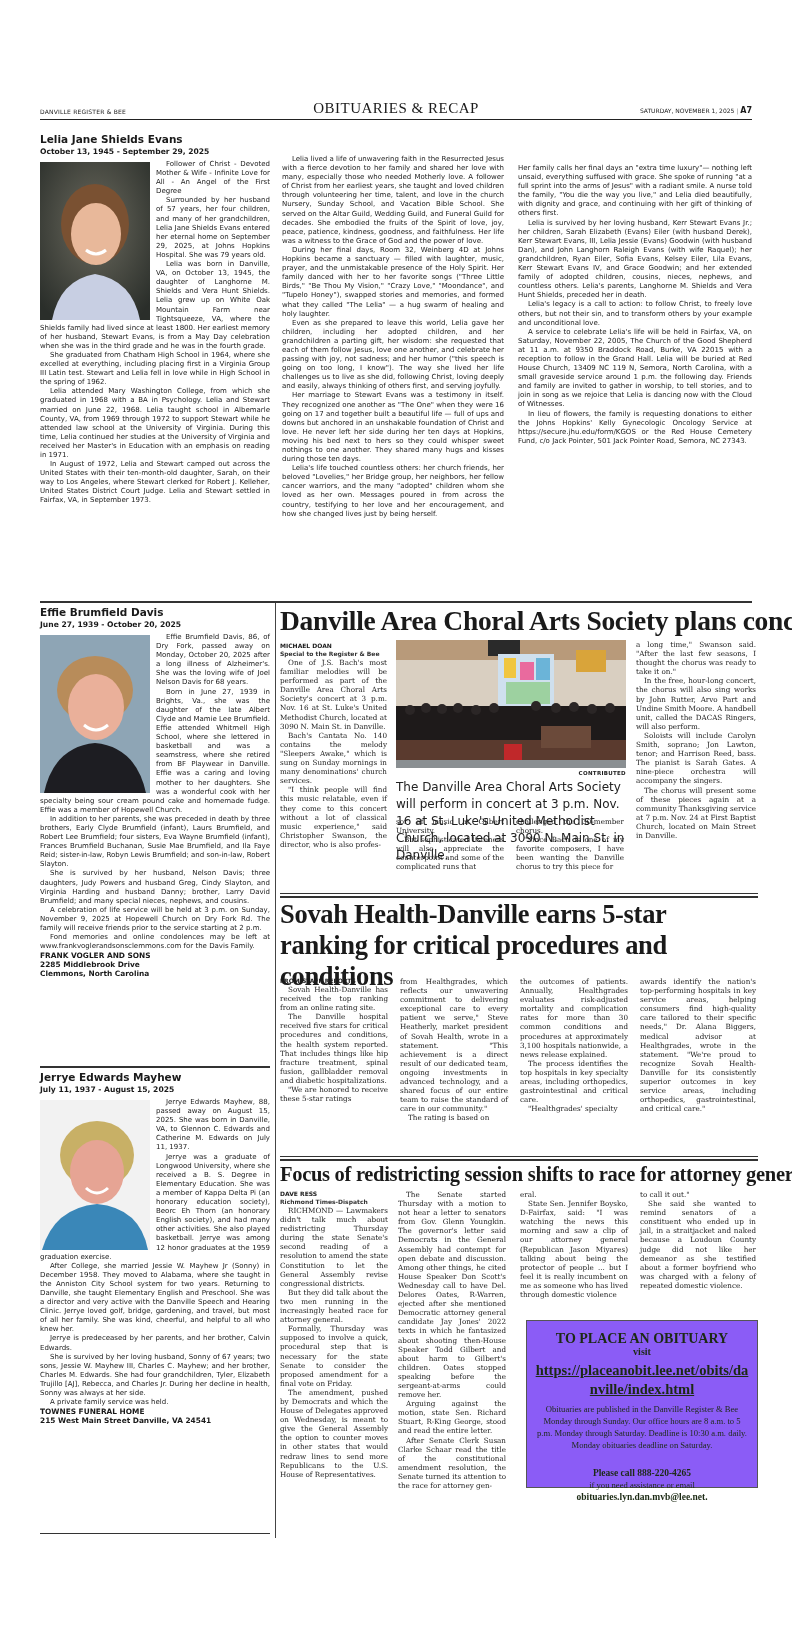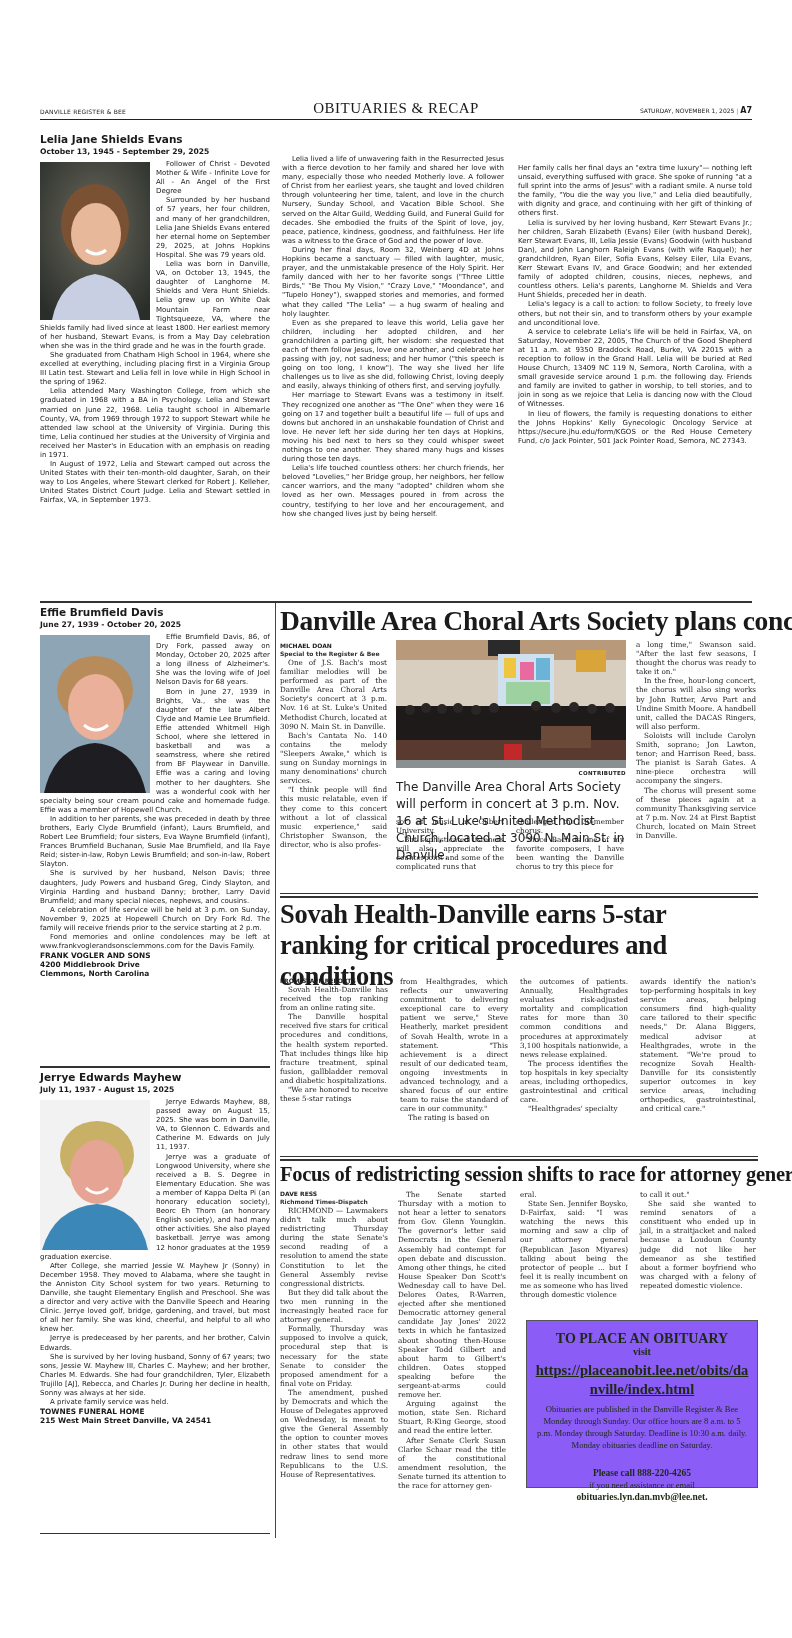--- a/index.html
+++ b/index.html
@@ -77,21 +77,21 @@
   <p>Lelia lived a life of unwavering faith in the Resurrected Jesus with a fierce devotion to her family and shared her love with many, especially those who needed Motherly love. A follower of Christ from her earliest years, she taught and loved children through volunteering her time, talent, and love in the church Nursery, Sunday School, and Vacation Bible School. She served on the Altar Guild, Wedding Guild, and Funeral Guild for decades. She embodied the fruits of the Spirit of love, joy, peace, patience, kindness, goodness, and faithfulness. Her life was a witness to the Grace of God and the power of love.</p>
   <p>During her final days, Room 32, Weinberg 4D at Johns Hopkins became a sanctuary — filled with laughter, music, prayer, and the unmistakable presence of the Holy Spirit. Her family danced with her to her favorite songs ("Three Little Birds," "Be Thou My Vision," "Crazy Love," "Moondance", and "Tupelo Honey"), swapped stories and memories, and formed what they called "The Lelia" — a hug swarm of healing and holy laughter.</p>
   <p>Even as she prepared to leave this world, Lelia gave her children, including her adopted children, and her grandchildren a parting gift, her wisdom: she requested that each of them follow Jesus, love one another, and celebrate her passing with joy, not sadness; and her humor ("this speech is going on too long, I know"). The way she lived her life challenges us to live as she did, following Christ, loving deeply and easily, always thinking of others first, and serving joyfully.</p>
   <p>Her marriage to Stewart Evans was a testimony in itself. They recognized one another as "The One" when they were 16 going on 17 and together built a beautiful life — full of ups and downs but anchored in an unshakable foundation of Christ and love. He never left her side during her ten days at Hopkins, moving his bed next to hers so they could whisper sweet nothings to one another. They shared many hugs and kisses during those ten days.</p>
   <p>Lelia's life touched countless others: her church friends, her beloved "Lovelies," her Bridge group, her neighbors, her fellow cancer warriors, and the many "adopted" children whom she loved as her own. Messages poured in from across the country, testifying to her love and her encouragement, and how she changed lives just by being herself.</p>
 </div>
 
 <div class="obit" style="left:518px; top:155px; width:234px;margin-top:9px;">
   <p style="text-indent:0">Her family calls her final days an "extra time luxury"— nothing left unsaid, everything suffused with grace. She spoke of running "at a full sprint into the arms of Jesus" with a radiant smile. A nurse told the family, "You die the way you live," and Lelia died beautifully, with dignity and grace, and continuing with her gift of thinking of others first.</p>
   <p>Lelia is survived by her loving husband, Kerr Stewart Evans Jr.; her children, Sarah Elizabeth (Evans) Eiler (with husband Derek), Kerr Stewart Evans, III, Lelia Jessie (Evans) Goodwin (with husband Dan), and John Langhorn Raleigh Evans (with wife Raquel); her grandchildren, Ryan Eiler, Sofia Evans, Kelsey Eiler, Lila Evans, Kerr Stewart Evans IV, and Grace Goodwin; and her extended family of adopted children, cousins, nieces, nephews, and countless others. Lelia's parents, Langhorne M. Shields and Vera Hunt Shields, preceded her in death.</p>
-  <p>Lelia's legacy is a call to action: to follow Society, to freely love others, but not their sin, and to transform others by your example and unconditional love.</p>
+  <p>Lelia's legacy is a call to action: to follow Christ, to freely love others, but not their sin, and to transform others by your example and unconditional love.</p>
   <p>A service to celebrate Lelia's life will be held in Fairfax, VA, on Saturday, November 22, 2005, The Church of the Good Shepherd at 11 a.m. at 9350 Braddock Road, Burke, VA 22015 with a reception to follow in the Grand Hall. Lelia will be buried at Red House Church, 13409 NC 119 N, Semora, North Carolina, with a small graveside service around 1 p.m. the following day. Friends and family are invited to gather in worship, to tell stories, and to join in song as we rejoice that Lelia is dancing now with the Cloud of Witnesses.</p>
   <p>In lieu of flowers, the family is requesting donations to either the Johns Hopkins' Kelly Gynecologic Oncology Service at https://secure.jhu.edu/form/KGOS or the Red House Cemetery Fund, c/o Jack Pointer, 501 Jack Pointer Road, Semora, NC 27343.</p>
 </div>
 
 <div class="divider" style="left:40px; top:601px; width:712px;"></div>
 
 <div class="obit" style="left:40px; top:605px; width:230px;">
   <h2>Effie Brumfield Davis</h2>
   <div class="dates">June 27, 1939 - October 20, 2025</div>
   <svg class="photo" width="110" height="158" viewBox="0 0 110 158">
@@ -101,21 +101,21 @@
     <path d="M4 158 Q14 112 55 108 Q96 112 106 158 Z" fill="#1d1d22"></path>
     <path d="M44 90 Q56 100 68 90" stroke="#fff" stroke-width="3" fill="none"></path>
   </svg>
   <p>Effie Brumfield Davis, 86, of Dry Fork, passed away on Monday, October 20, 2025 after a long illness of Alzheimer's. She was the loving wife of Joel Nelson Davis for 68 years.</p>
   <p>Born in June 27, 1939 in Brights, Va., she was the daughter of the late Albert Clyde and Mamie Lee Brumfield. Effie attended Whitmell High School, where she lettered in basketball and was a seamstress, where she retired from BF Playwear in Danville. Effie was a caring and loving mother to her daughters. She was a wonderful cook with her specialty being sour cream pound cake and homemade fudge. Effie was a member of Hopewell Church.</p>
   <p>In addition to her parents, she was preceded in death by three brothers, Early Clyde Brumfield (infant), Laurs Brumfield, and Robert Lee Brumfield; four sisters, Eva Wayne Brumfield (infant), Frances Brumfield Buchanan, Susie Mae Brumfield, and Ila Faye Reid; sister-in-law, Robyn Lewis Brumfield; and son-in-law, Robert Slayton.</p>
   <p>She is survived by her husband, Nelson Davis; three daughters, Judy Powers and husband Greg, Cindy Slayton, and Virginia Harding and husband Danny; brother, Larry David Brumfield; and many special nieces, nephews, and cousins.</p>
   <p>A celebration of life service will be held at 3 p.m. on Sunday, November 9, 2025 at Hopewell Church on Dry Fork Rd. The family will receive friends prior to the service starting at 2 p.m.</p>
   <p>Fond memories and online condolences may be left at www.frankvoglerandsonsclemmons.com for the Davis Family.</p>
   <div class="fh">FRANK VOGLER AND SONS</div>
-  <div class="fh">4200 Middlebrook Drive</div>
+  <div class="fh">2285 Middlebrook Drive</div>
   <div class="fh">Clemmons, North Carolina</div>
 </div>
 
 <div class="divider" style="left:40px; top:1066px; width:230px;"></div>
 
 <div class="obit" style="left:40px; top:1070px; width:230px;">
   <h2>Jerrye Edwards Mayhew</h2>
   <div class="dates">July 11, 1937 - August 15, 2025</div>
   <svg class="photo" width="110" height="150" viewBox="0 0 110 150">
     <rect width="110" height="150" fill="#f2f2f2"></rect>

